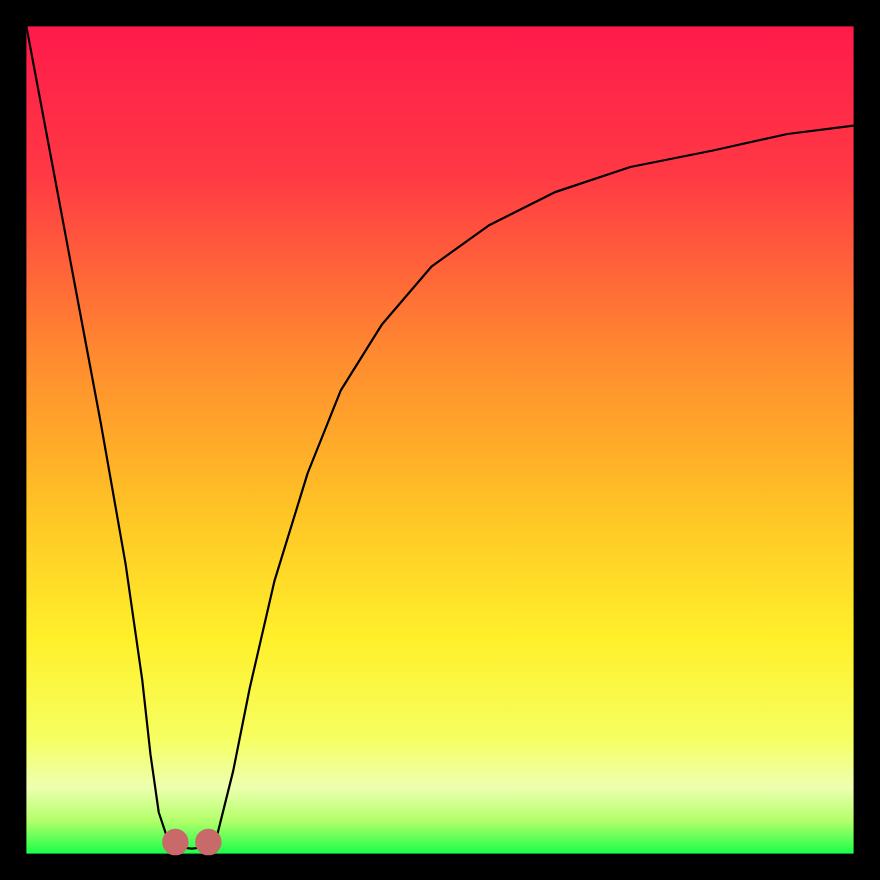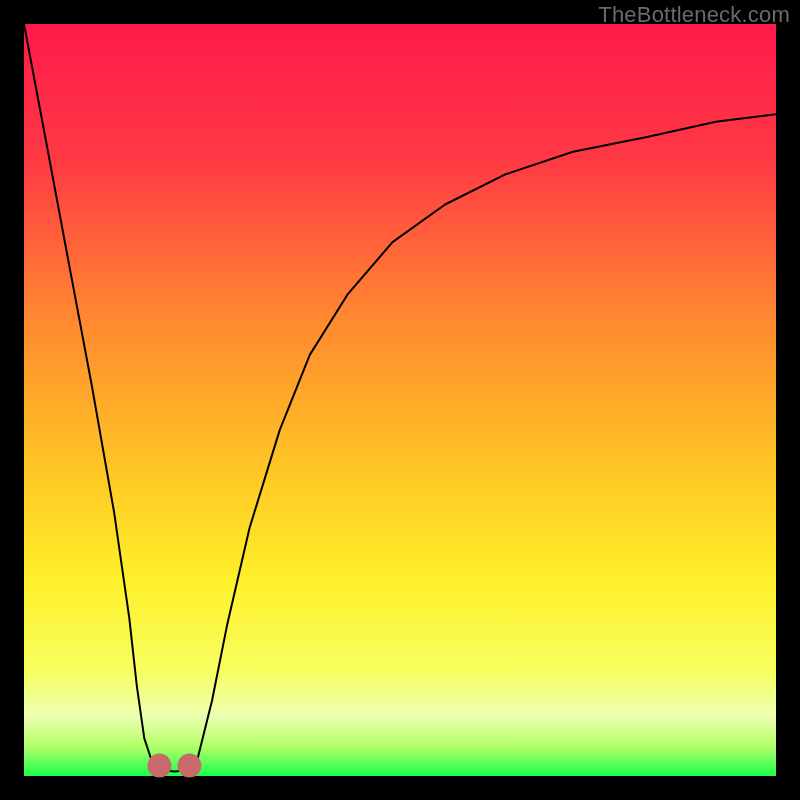--- a/index.html
+++ b/index.html
@@ -48,14 +48,13 @@
 <div class="frame">
 
   <div class="plot-area" id="plot" style="background: linear-gradient(rgb(255, 26, 75) 0%, rgb(255, 57, 68) 18%, rgb(255, 139, 47) 40%, rgb(255, 194, 37) 58%, rgb(255, 240, 42) 74%, rgb(246, 255, 96) 86%, rgb(237, 255, 176) 92%, rgb(180, 255, 106) 96%, rgb(26, 255, 74) 100%);"></div>
 
   <svg class="overlay" id="svg" width="800" height="800">
       <path d="M 24.0 24.0 L 46.6 144.3 L 69.1 264.6 L 91.7 385.0 L 114.2 512.8 L 129.3 618.1 L 136.8 685.8 L 144.3 738.4 L 151.8 761.0 L 151.8 761.0 L 159.4 768.5 L 166.9 770.7 L 174.4 771.5 L 181.9 770.7 L 189.4 768.5 L 197.0 761.0 L 197.0 761.0 L 212.0 700.8 L 227.0 625.6 L 249.6 527.8 L 279.7 430.1 L 309.8 354.9 L 347.4 294.7 L 392.5 242.1 L 445.1 204.5 L 505.3 174.4 L 573.0 151.8 L 648.2 136.8 L 715.8 121.8 L 776.0 114.2" fill="none" stroke="#000000" stroke-width="2" stroke-linecap="round" stroke-linejoin="round"></path>
       <circle cx="159.4" cy="765.5" r="12" fill="#c96a6a"></circle>
       <circle cx="189.4" cy="765.5" r="12" fill="#c96a6a"></circle>
     </svg>
 
-  <div class="watermark">TheBottleneck.com</div>
 </div>
 
 </body></html>

